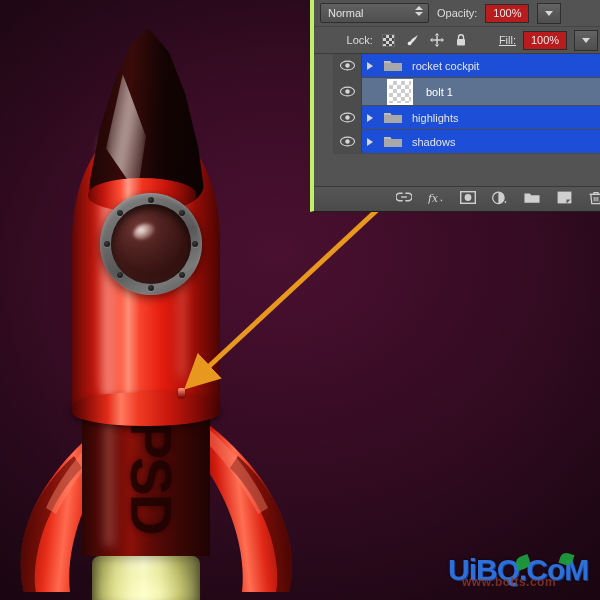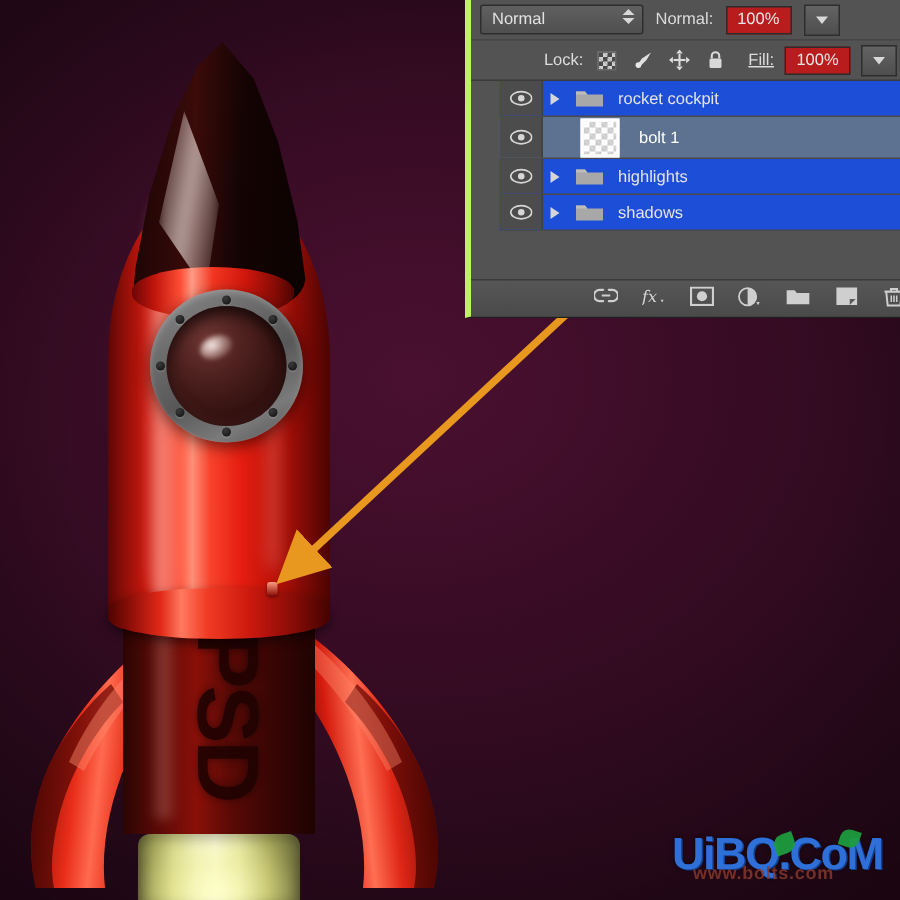--- a/index.html
+++ b/index.html
@@ -342,21 +342,21 @@
   <div class="ps-panel">
 
     <div class="ps-row-mode">
       <div class="blend-select">
         <span>Normal</span>
         <span class="stepper">
           <i class="up"></i>
             <i class="dn"></i>
         </span>
       </div>
-      <span class="lbl">Normal:</span>
+      <span class="lbl">Opacity:</span>
       <div class="numbox">100%</div>
       <div class="dropbtn">
           <i></i>
         </div>
     </div>
 
     <div class="ps-row-lock">
       <span class="lbl">Lock:</span>
       <span class="lock-icons">
         <span class="licon">
@@ -375,21 +375,21 @@
               <rect x="3" y="6.3" width="8" height="1.4" fill="#dcdcdc"></rect>
             </svg>
         </span>
         <span class="licon">
           <svg width="14" height="14" viewBox="0 0 14 14">
               <path d="M4.5 6 V4.3 a2.5 2.5 0 0 1 5 0 V6" stroke="#d8d8d8" stroke-width="1.4" fill="none"></path>
               <rect x="3" y="6" width="8" height="6.4" rx="1" fill="#d8d8d8"></rect>
             </svg>
         </span>
       </span>
-      <span class="lbl" style="margin-left:8px;text-decoration:underline;">Fill:</span>
+      <span class="lbl" style="margin-left:24px;text-decoration:underline;">Fill:</span>
       <div class="numbox">100%</div>
       <div class="dropbtn">
           <i></i>
         </div>
     </div>
 
     <div class="layers-list">
 
       <div class="layer-row">
         <span class="eye-cell">

